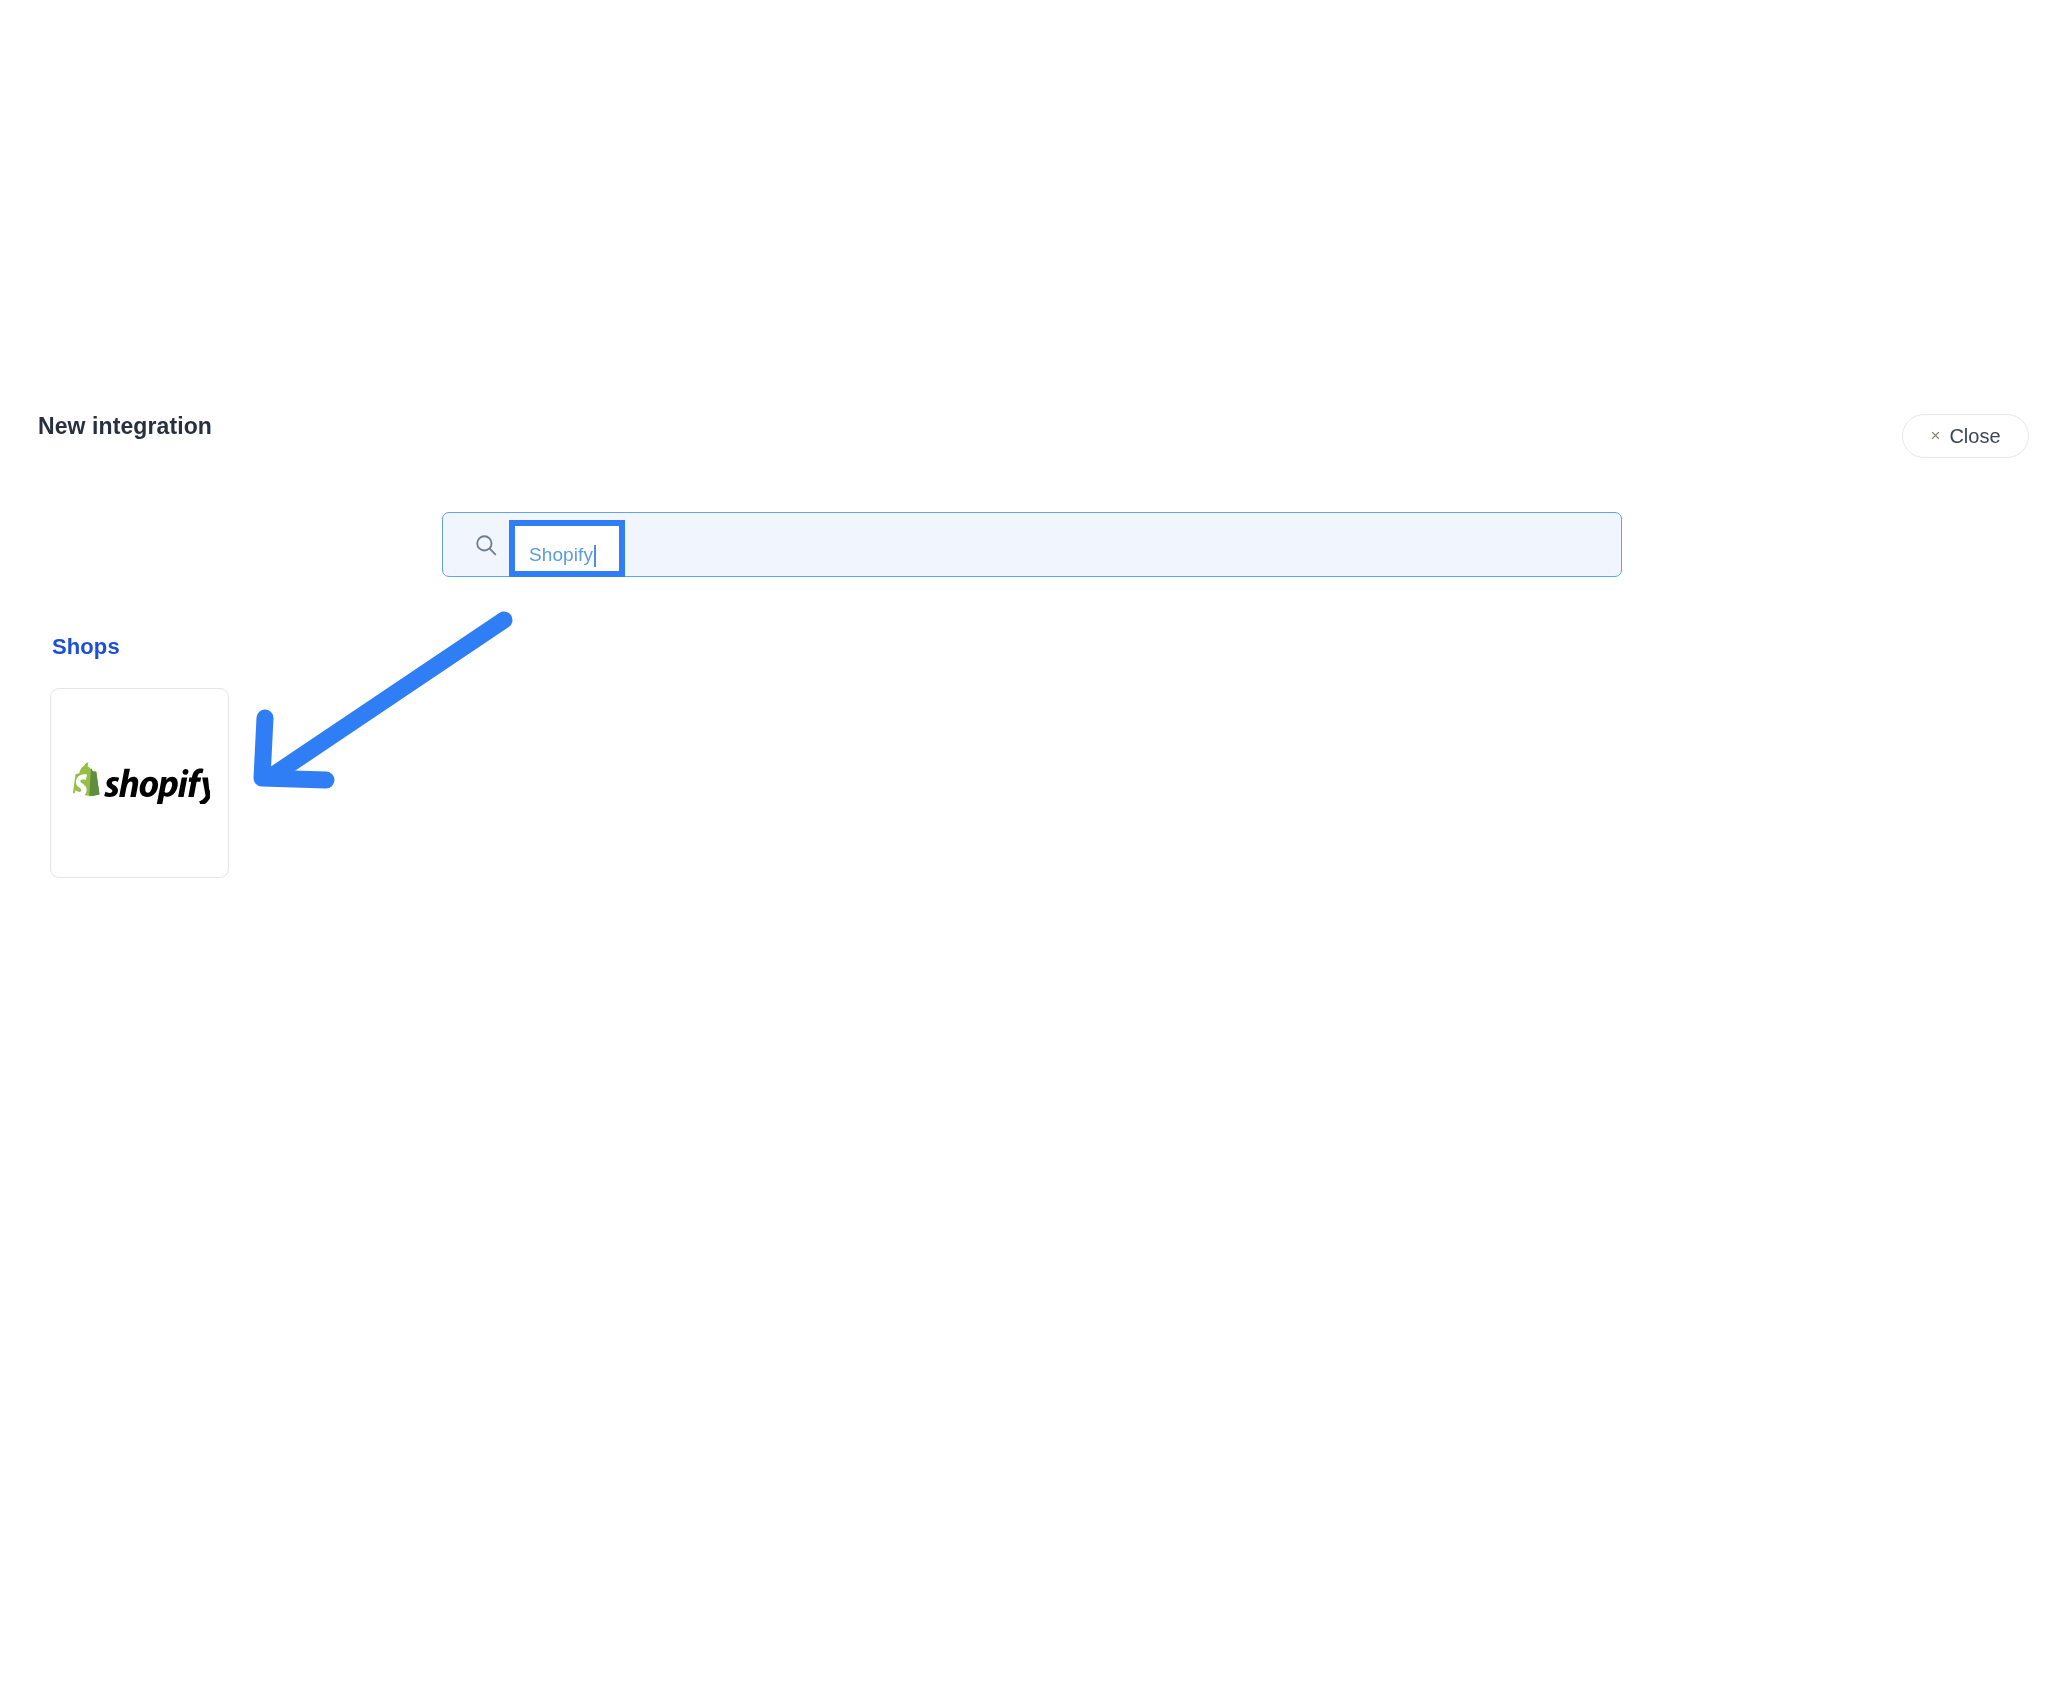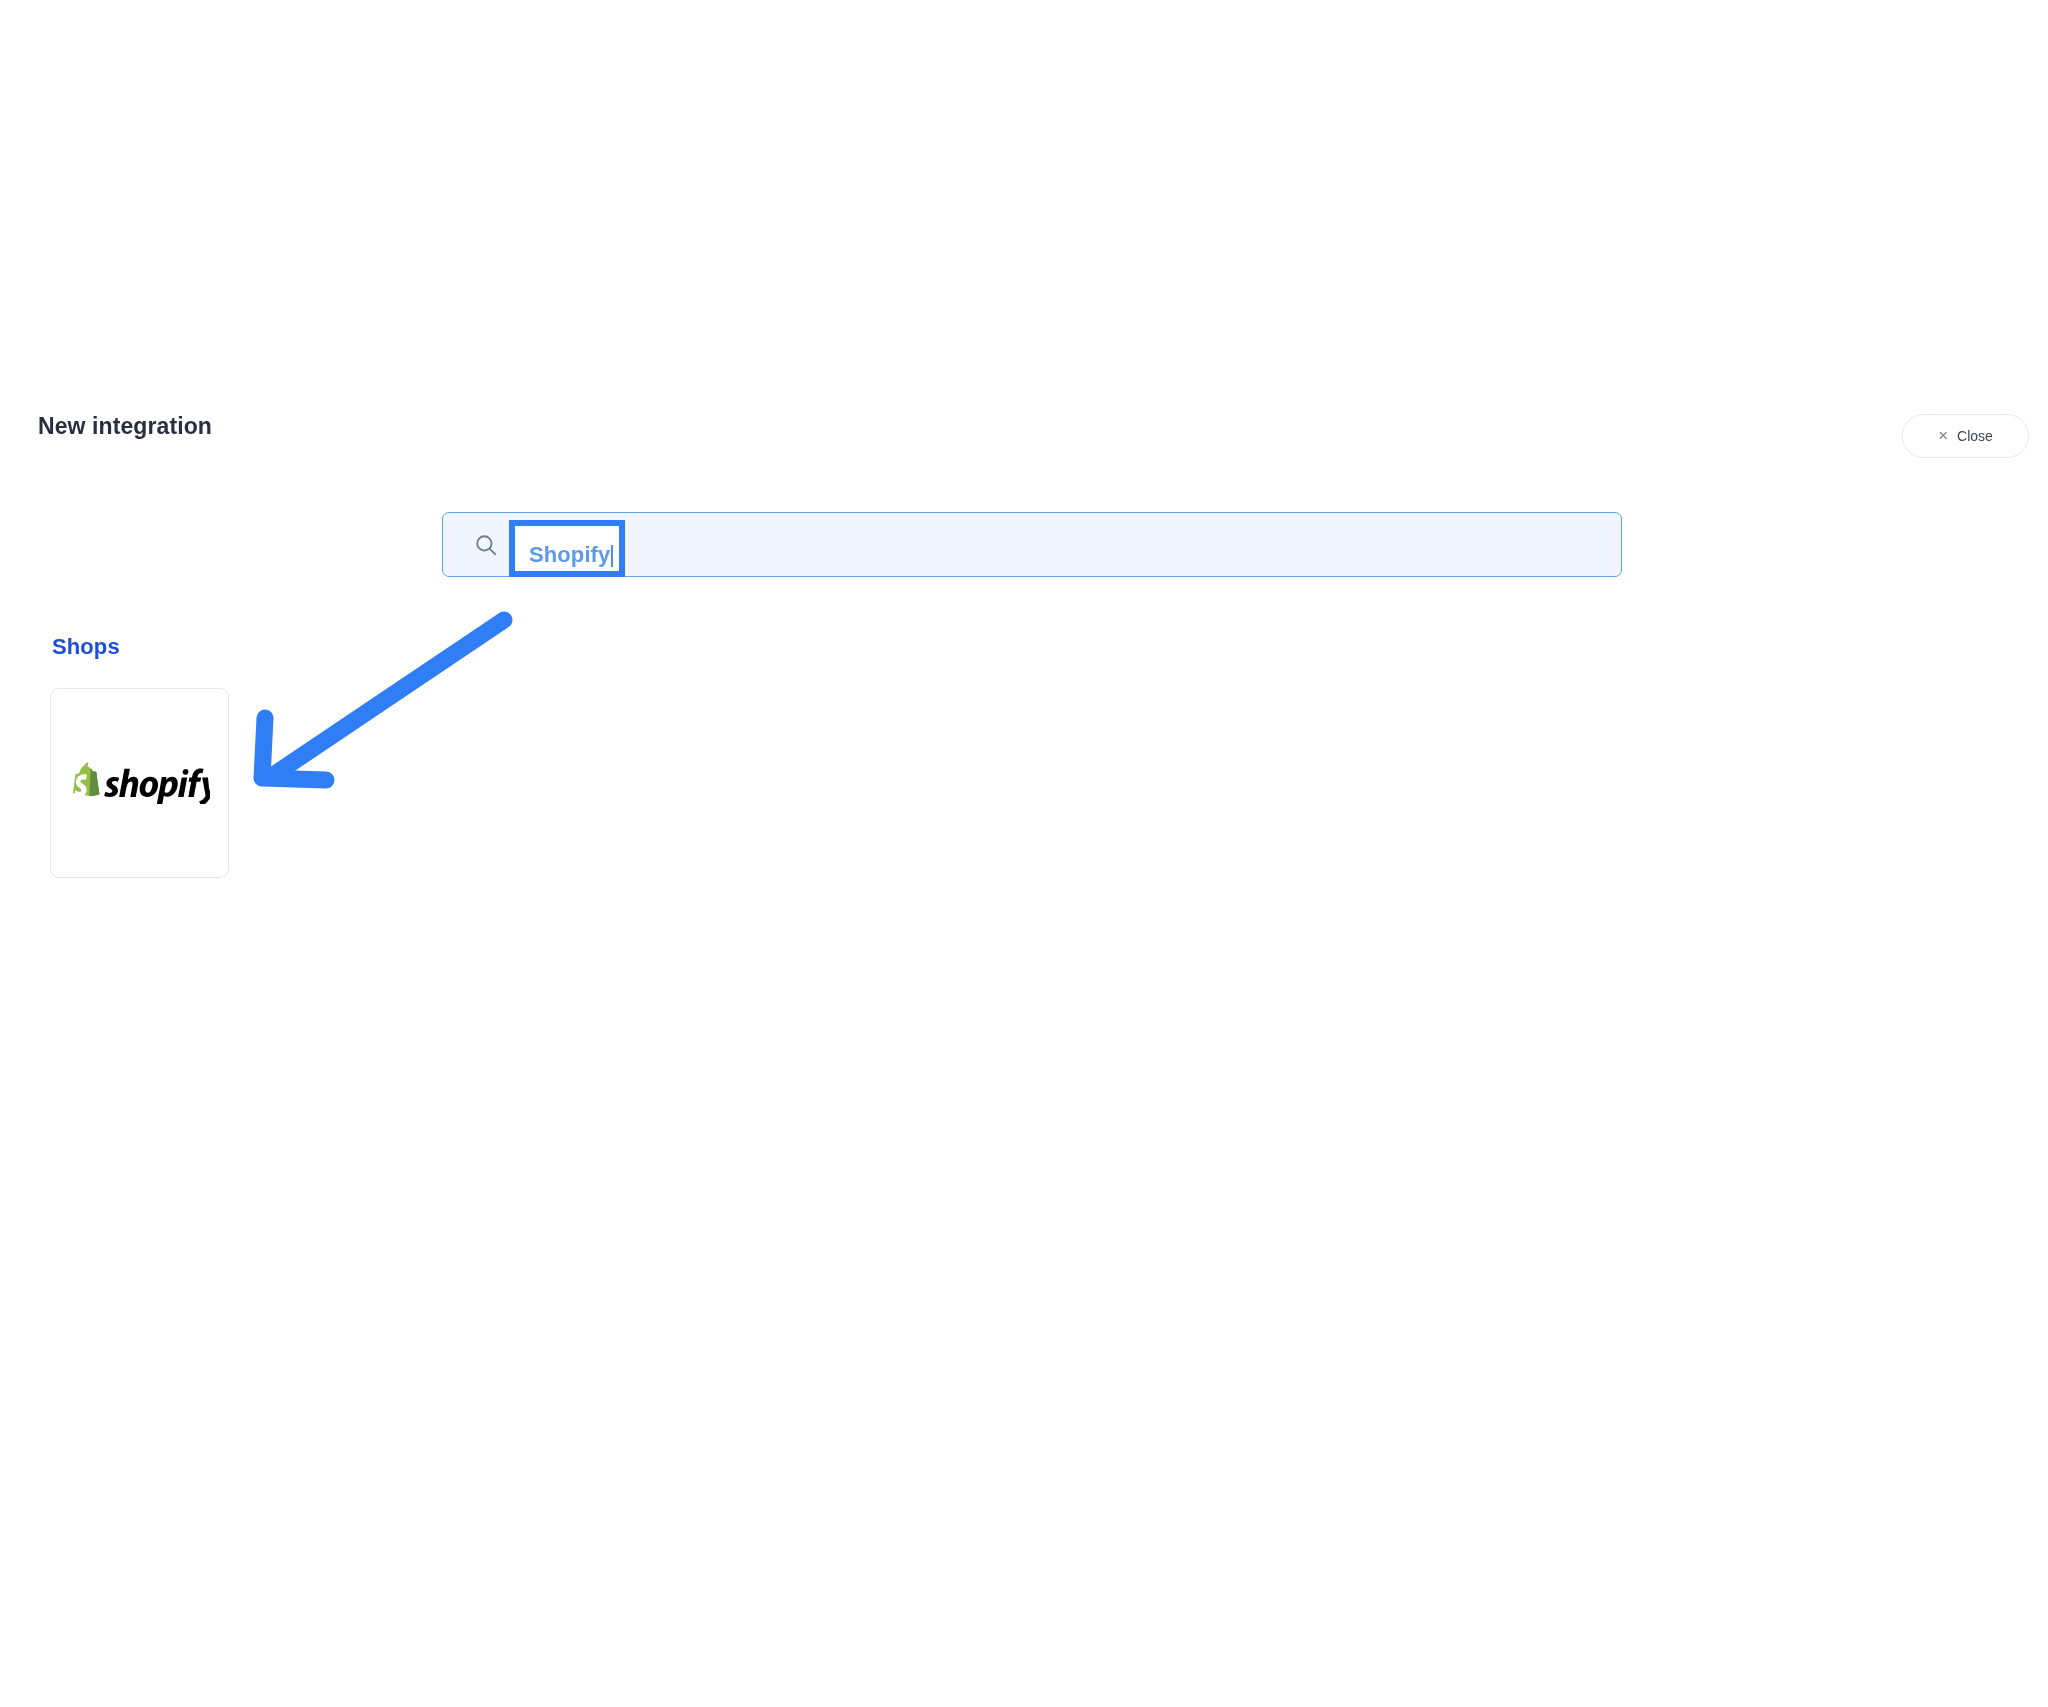--- a/index.html
+++ b/index.html
@@ -53,21 +53,21 @@
   }
   .close-x {
     font-size: 17px;
     line-height: 1;
     color: #8a8279;
     font-weight: 400;
     display: inline-block;
     transform: translateY(-1px);
   }
   .close-label {
-    font-size: 14px;
+    font-size: 20px;
     color: #3c4659;
     font-weight: 400;
     white-space: nowrap;
   }
 
   
   .search-bar {
     position: absolute;
     left: 442px;
     top: 512px;
@@ -90,25 +90,24 @@
   }
   .search-input-wrap {
     position: absolute;
     left: 68px;
     top: 0;
     height: 65px;
     display: flex;
     align-items: center;
   }
   .search-value {
-    font-size: 22px;
+    font-size: 19px;
     color: #5b9be8;
     white-space: nowrap;
     letter-spacing: 0.1px;
-    font-weight: bold;
   }
   .caret {
     display: inline-block;
     width: 1.5px;
     height: 22px;
     background: #4d8fe0;
     margin-left: 1px;
     vertical-align: middle;
     transform: translateY(1px);
   }

